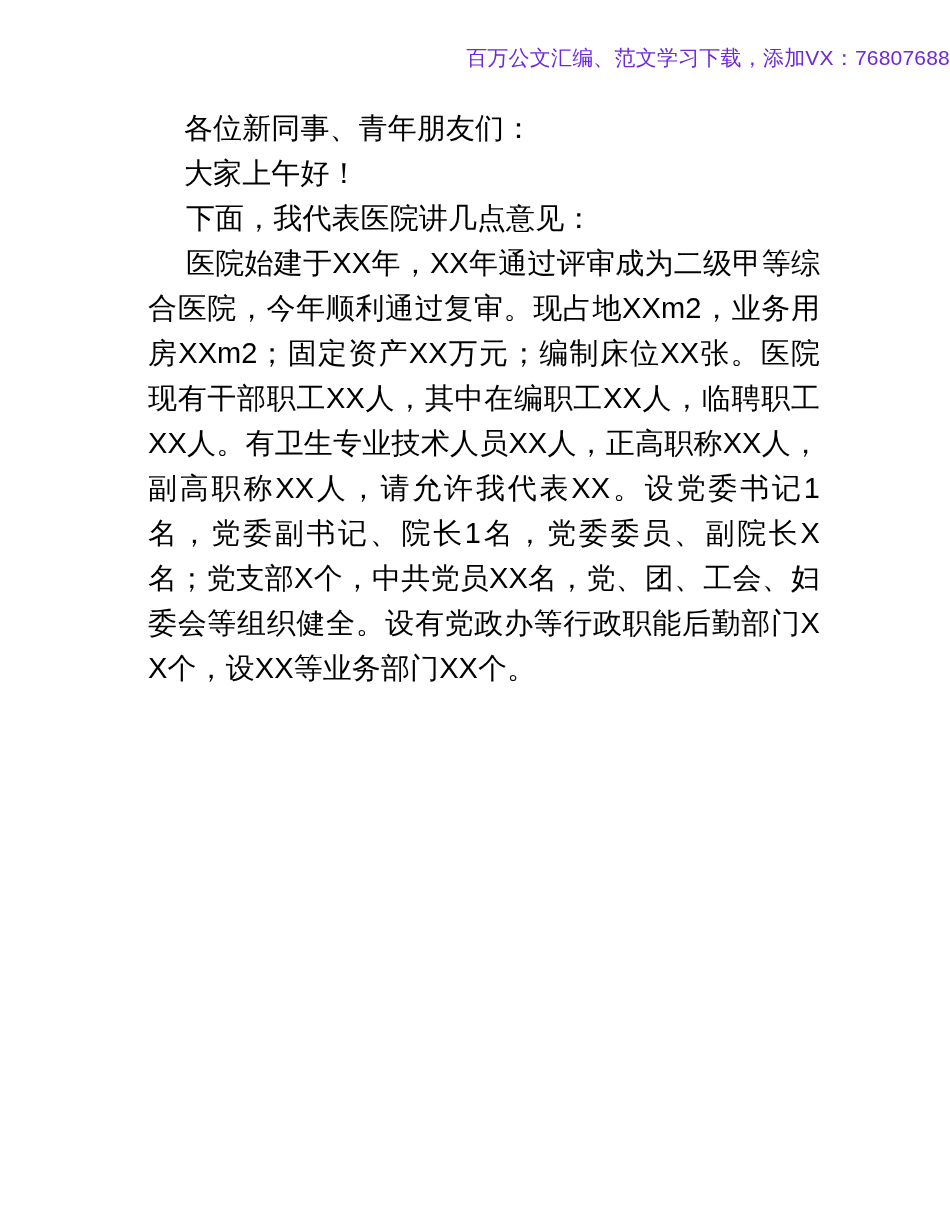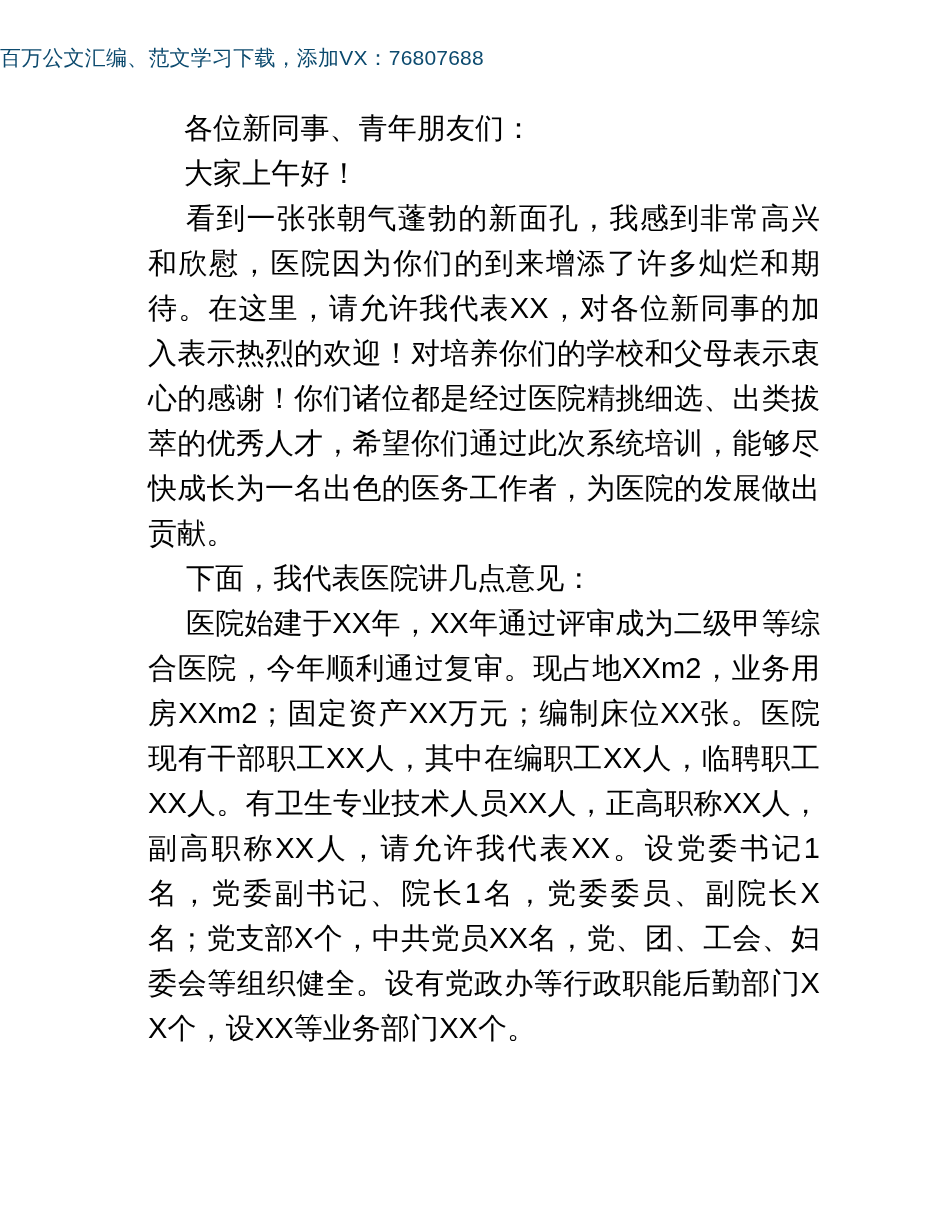--- a/index.html
+++ b/index.html
@@ -22,22 +22,22 @@
     background: #ffffff;
     box-sizing: border-box;
   }
 
   
   .promo-header {
     position: absolute;
     top: 44px;
     left: 0;
     width: 950px;
-    text-align: left;
-    color: #0c4a6e;
+    text-align: right;
+    color: #6d28d9;
     font-size: 21px;
     line-height: 28px;
     letter-spacing: 0.2px;
     white-space: nowrap;
     font-family: "Liberation Sans", "DejaVu Sans", sans-serif;
   }
 
   
   .doc-body {
     position: absolute;
@@ -86,21 +86,20 @@
 
   <div class="promo-header">百万公文汇编、范文学习下载，添加VX：76807688</div>
 
   <div class="doc-body">
 
 
     <p class="para tight">各位新同事、青年朋友们：</p>
 
     <p class="para tight">大家上午好！</p>
 
-    <p class="para">看到一张张朝气蓬勃的新面孔，我感到非常高兴和欣慰，医院因为你们的到来增添了许多灿烂和期待。在这里，请允许我代表XX，对各位新同事的加入表示热烈的欢迎！对培养你们的学校和父母表示衷心的感谢！你们诸位都是经过医院精挑细选、出类拔萃的优秀人才，希望你们通过此次系统培训，能够尽快成长为一名出色的医务工作者，为医院的发展做出贡献。</p>
 
     <p class="para">下面，我代表医院讲几点意见：</p>
 
 
     <p class="para">医院始建于XX年，XX年通过评审成为二级甲等综合医院，今年顺利通过复审。现占地XXm2，业务用房XXm2；固定资产XX万元；编制床位XX张。医院现有干部职工XX人，其中在编职工XX人，临聘职工XX人。有卫生专业技术人员XX人，正高职称XX人，副高职称XX人，请允许我代表XX。设党委书记1名，党委副书记、院长1名，党委委员、副院长X名；党支部X个，中共党员XX名，党、团、工会、妇委会等组织健全。设有党政办等行政职能后勤部门XX个，设XX等业务部门XX个。</p>
 
   </div>
 </div>
 
 </body></html>

